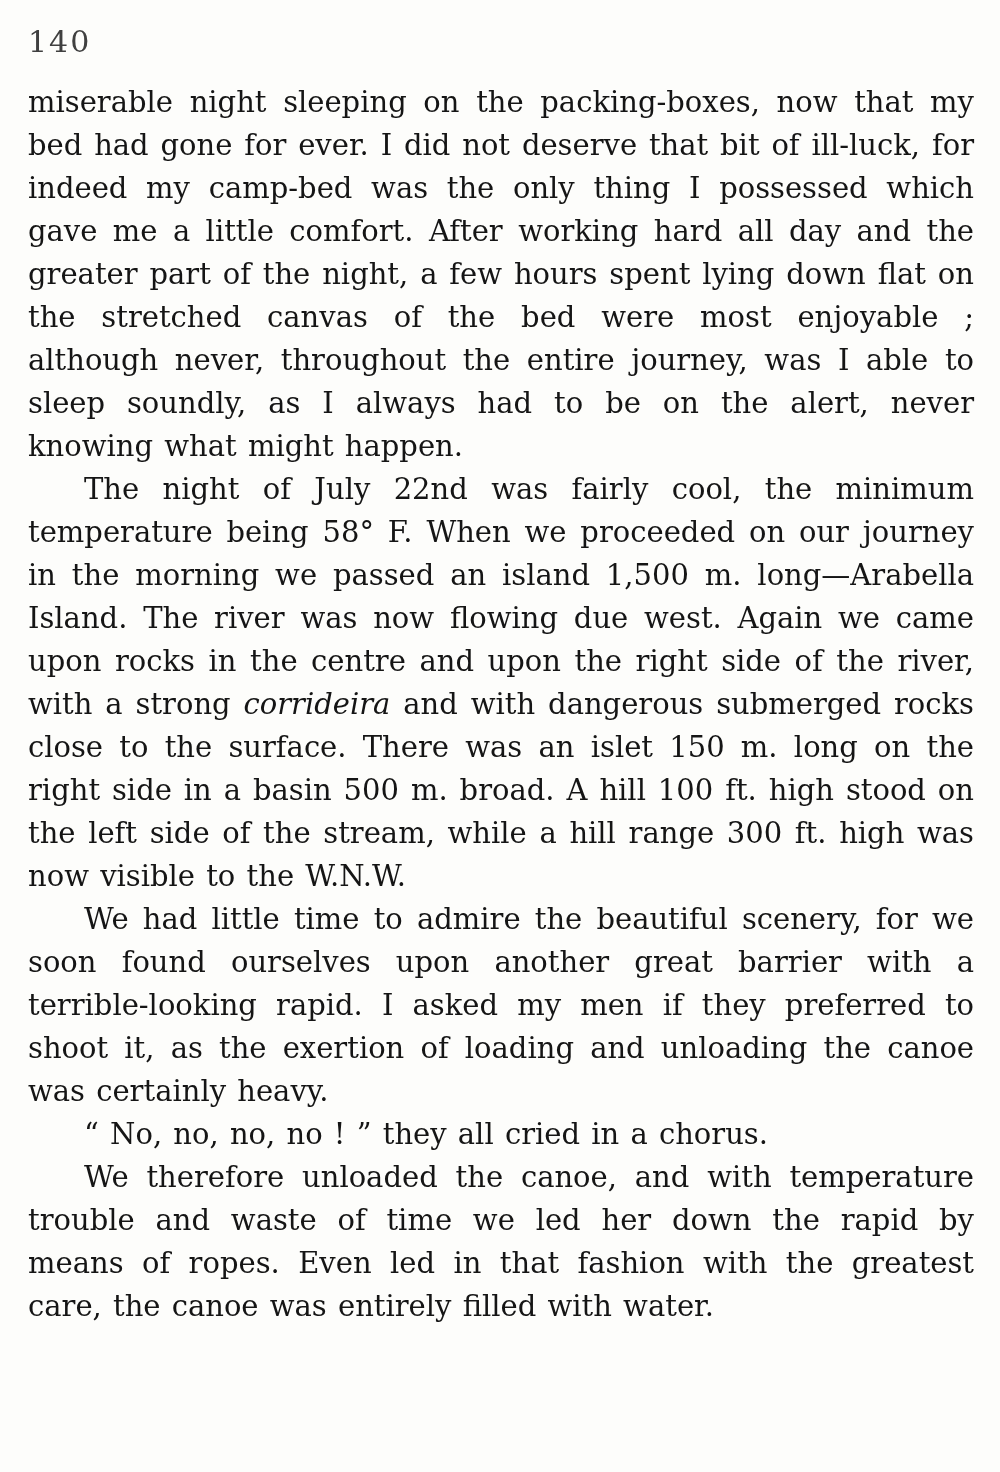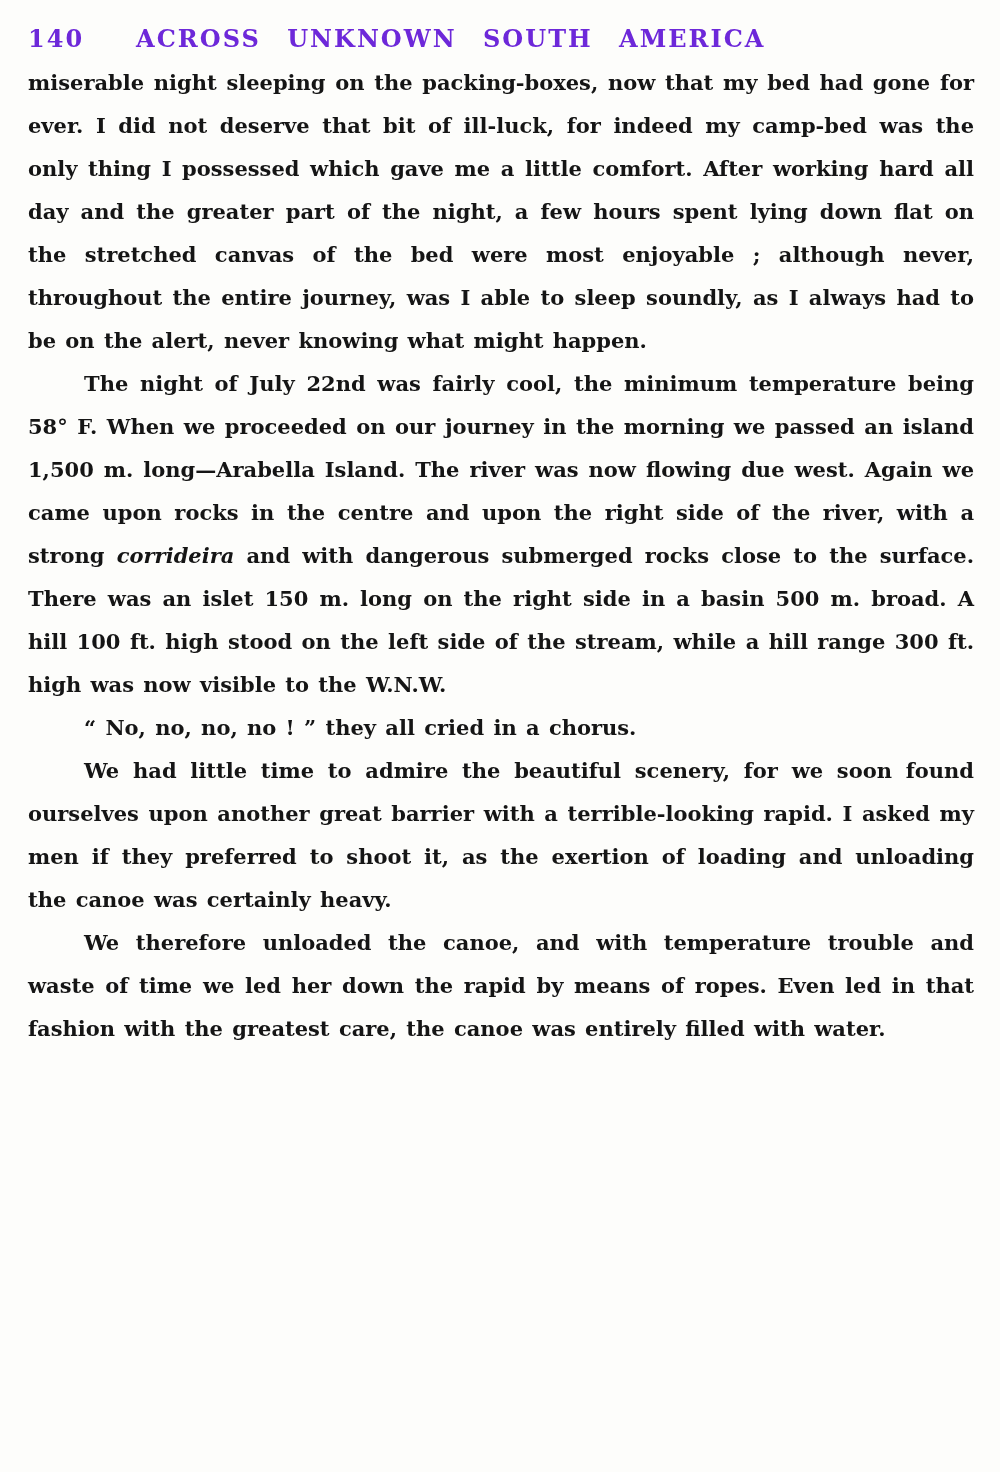--- a/index.html
+++ b/index.html
@@ -14,60 +14,58 @@
     box-sizing: border-box;
     background: #fdfdfb;
     color: #151515;
     font-family: "DejaVu Serif", "Liberation Serif", serif;
     padding: 24px 26px 0 28px;
     overflow: hidden;
   }
   .page-header {
     display: flex;
     align-items: baseline;
-    font-weight: bold;
-    font-size: 24px;
-    color: #6d28d9;
+    font-weight: normal;
+    font-size: 30px;
+    color: #404040;
     white-space: nowrap;
   }
   .page-number {
     margin-right: 52px;
     letter-spacing: 2px;
   }
   .page-title {
     letter-spacing: 2px;
     word-spacing: 16px;
   }
   .page-body {
-    margin-top: 8px;
-    font-size: 21px;
+    margin-top: 22px;
+    font-size: 29px;
     line-height: 43px;
     text-align: justify;
     word-spacing: 2px;
-    font-weight: bold;
   }
   .para {
     margin: 0;
     padding: 0;
   }
   .para.indent {
     text-indent: 56px;
   }
   .italic {
     font-style: italic;
   }
 </style>
 </head>
 <body>
 
 <div class="page">
   <header class="page-header">
     <span class="page-number">140</span>
-    <span class="page-title">ACROSS UNKNOWN SOUTH AMERICA</span>
   </header>
   <main class="page-body">
       <p class="para"><span class="">miserable night sleeping on the packing-boxes, now that my bed had gone for ever.  I did not deserve that bit of ill-luck, for indeed my camp-bed was the only thing I possessed which gave me a little comfort.  After working hard all day and the greater part of the night, a few hours spent lying down flat on the stretched canvas of the bed were most enjoyable ;  although never, throughout the entire journey, was I able to sleep soundly, as I always had to be on the alert, never knowing what might happen.</span></p>
       <p class="para indent"><span class="">The night of July 22nd was fairly cool, the minimum temperature being 58° F.  When we proceeded on our journey in the morning we passed an island 1,500 m. long—Arabella Island.  The river was now flowing due west.  Again we came upon rocks in the centre and upon the right side of the river, with a strong </span><span class="italic">corrideira</span><span class=""> and with dangerous submerged rocks close to the surface.  There was an islet 150 m. long on the right side in a basin 500 m. broad.  A hill 100 ft. high stood on the left side of the stream, while a hill range 300 ft. high was now visible to the W.N.W.</span></p>
+      <p class="para indent"><span class="">We had little time to admire the beautiful scenery, for we soon found ourselves upon another great barrier with a terrible-looking rapid.  I asked my men if they preferred to shoot it, as the exertion of loading and unloading the canoe was certainly heavy.</span></p>
       <p class="para indent"><span class="">“ No, no, no, no ! ”  they all cried in a chorus.</span></p>
-      <p class="para indent"><span class="">We had little time to admire the beautiful scenery, for we soon found ourselves upon another great barrier with a terrible-looking rapid.  I asked my men if they preferred to shoot it, as the exertion of loading and unloading the canoe was certainly heavy.</span></p>
       <p class="para indent"><span class="">We therefore unloaded the canoe, and with temperature trouble and waste of time we led her down the rapid by means of ropes.  Even led in that fashion with the greatest care, the canoe was entirely filled with water.</span></p>
     </main>
 </div>
 
 </body></html>

